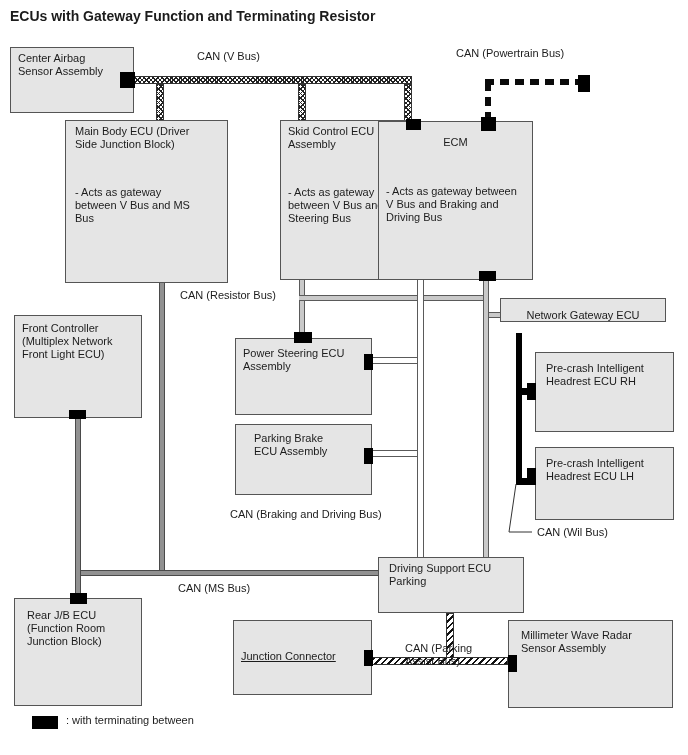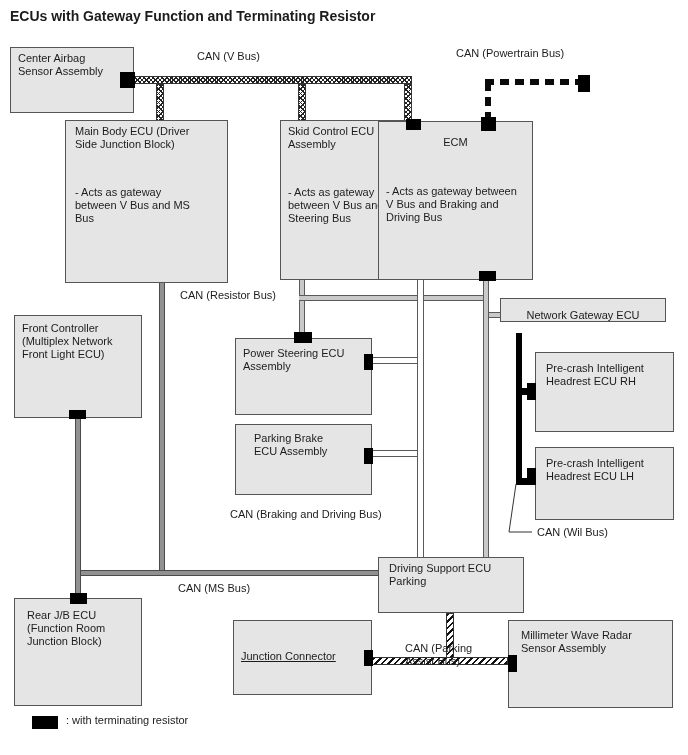--- a/index.html
+++ b/index.html
@@ -171,15 +171,15 @@
   <div class="lbl" style="left:197px;top:50px;">CAN (V Bus)</div>
   <div class="lbl" style="left:448px;top:47px;margin-left:8px;">CAN (Powertrain Bus)</div>
   <div class="lbl" style="left:180px;top:289px;">CAN (Resistor Bus)</div>
   <div class="lbl" style="left:230px;top:508px;">CAN (Braking and Driving Bus)</div>
   <div class="lbl" style="left:178px;top:582px;">CAN (MS Bus)</div>
   <div class="lbl" style="left:537px;top:526px;">CAN (Wil Bus)</div>
   <div class="lbl pre" style="left:395px;top:642px;margin-left:10px;">CAN (Parking
 Assist Bus)</div>
 
   <div class="res" style="left:32px;top:716px;width:26px;height:13px;"></div>
-  <div class="lbl" style="left:66px;top:714px;">: with terminating resistor</div>
+  <div class="lbl" style="left:66px;top:714px;">: with terminating between</div>
 
 </div>
 
 </body></html>

